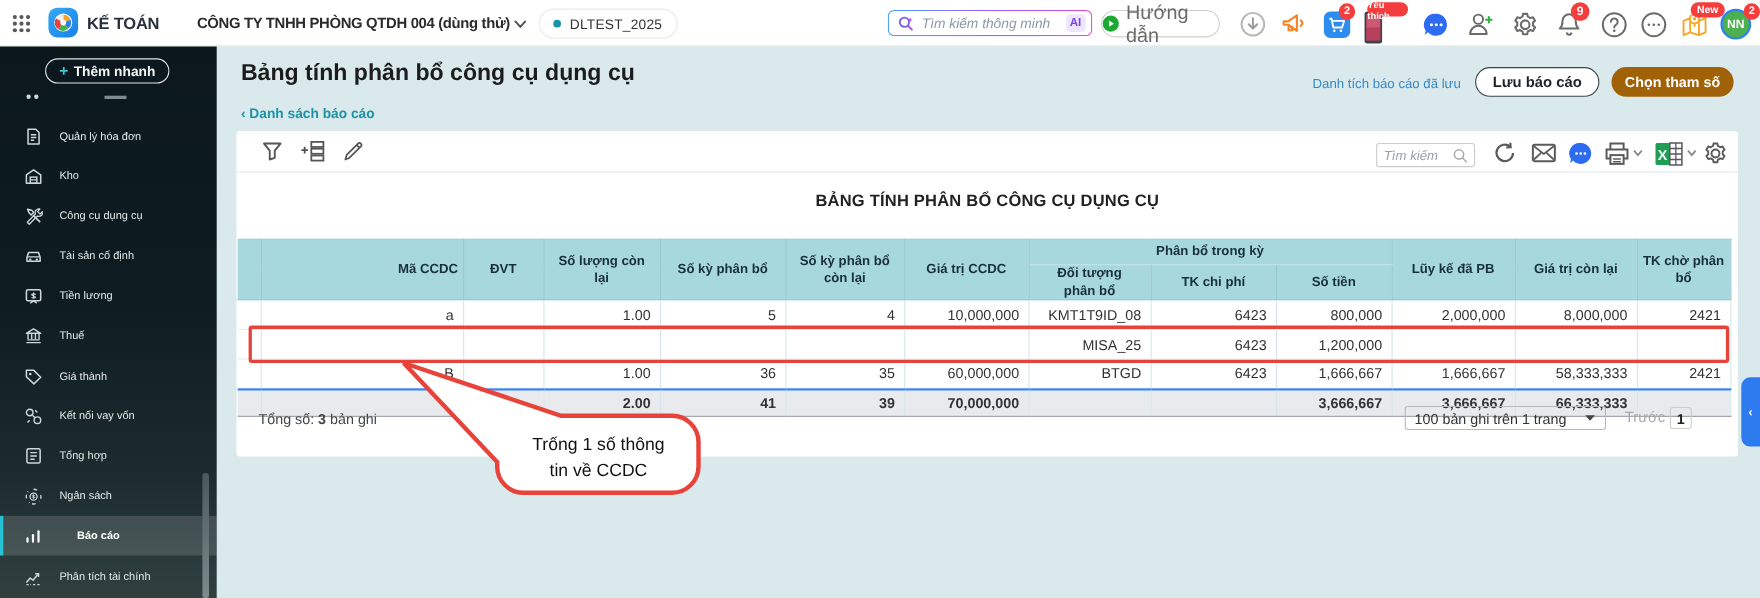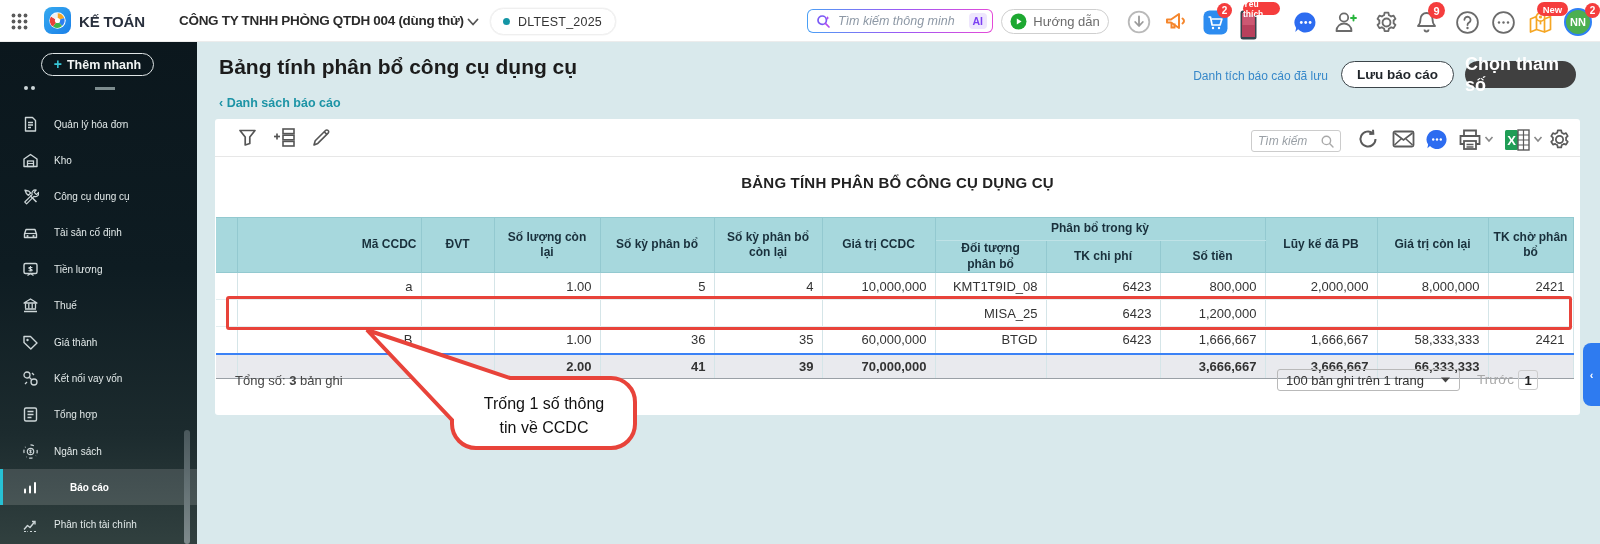--- a/index.html
+++ b/index.html
@@ -15,21 +15,21 @@
 #ketoan { position:absolute; left:79px; top:13px; font-size:15px; font-weight:bold; color:#29303d; letter-spacing:-0.2px; }
 #company { position:absolute; left:179px; top:13px; font-size:13.5px; font-weight:bold; color:#2b2b2b; letter-spacing:-0.3px; }
 #ddcaret { position:absolute; left:466px; top:15px; }
 #dbpill { position:absolute; left:490px; top:8px; height:27px; border:1px solid #efefef; border-radius:14px; background:#fff; padding:0 13px 0 12px; display:flex; align-items:center; box-shadow:0 0 0 0.5px #f3f3f3; }
 #dbpill .dot { width:7px; height:7px; border-radius:50%; background:#1395a5; margin-right:8px; }
 #dbpill .txt { font-size:12.5px; color:#343434; font-weight:500; letter-spacing:0.2px;}
 #search { position:absolute; left:807px; top:9px; width:186px; height:24px; border-radius:6px; background:linear-gradient(#fff,#fff) padding-box, linear-gradient(90deg,#4aa0f5,#9b59f5,#e44ad8) border-box; border:1.5px solid transparent; display:flex; align-items:center; padding:0 5px 0 8px; }
 #search .ph { flex:1; font-size:12.5px; font-style:italic; color:#8d98a5; margin-left:7px; }
 #search .ai { font-size:10.5px; font-weight:bold; color:#7b3ff2; background:#eee6fd; border-radius:4px; padding:2px 4px; }
 #guide { position:absolute; left:1001px; top:9px; width:108px; height:25px; border:1px solid #cfcfcf; border-radius:13px; background:#fff; display:flex; align-items:center; justify-content:center; gap:6px; }
-#guide span { font-size:13px; color:#6b6b6b; }
+#guide span { font-size:18px; color:#6b6b6b; }
 .badge { position:absolute; background:#f53d3d; color:#fff; font-weight:bold; border-radius:9px; display:flex; align-items:center; justify-content:center; z-index:5;}
 #avatar { position:absolute; left:1564px; top:8px; width:28px; height:28px; border-radius:50%; background:#4caf50; border:2px solid #2f80f5; color:#fff; font-size:11px; font-weight:bold; display:flex; align-items:center; justify-content:center; }
 
 
 #sidebar { position:absolute; left:0; top:42px; width:197px; height:502px; background:linear-gradient(180deg,#0b171d 0%, #0e1c22 45%, #1c2b2e 78%, #31403f 100%); overflow:hidden; z-index:20;}
 #quickadd { position:absolute; left:41px; top:11px; width:113px; height:23px; border:1.5px solid #dfe5e6; border-radius:13px; display:flex; align-items:center; justify-content:center; gap:5px; }
 #quickadd .plus { color:#38c7d8; font-size:14px; font-weight:bold; line-height:1; margin-top:-1px;}
 #quickadd .t { color:#f2f5f5; font-size:12.5px; font-weight:bold; }
 .mitem { position:absolute; left:0; width:197px; height:36px; display:flex; align-items:center; }
 .mitem .mi { width:17px; height:17px; margin-left:22px; flex:none; }
@@ -38,21 +38,21 @@
 .mitem.active .mi { margin-left:19px; }
 .mitem.active .mt { font-weight:bold; color:#fff; }
 #sbscroll { position:absolute; left:184px; top:388px; width:6px; height:114px; background:linear-gradient(180deg,#4a585c,#7e8a8c); border-radius:3px; }
 
 
 #pghead { position:absolute; left:197px; top:42px; width:1403px; height:77px; }
 #pgtitle { position:absolute; left:22px; top:13px; font-size:21px; font-weight:bold; color:#1c1c1c; }
 #crumb { position:absolute; left:22px; top:54px; font-size:12.5px; color:#1d94a6; font-weight:bold;}
 #savedlink { position:absolute; right:272px; top:27px; white-space:nowrap; font-size:12px; color:#3788c9; }
 #savebtn { position:absolute; left:1144px; top:19px; width:113px; height:27px; border:1.5px solid #3b4449; border-radius:14px; background:#fff; font-size:13.5px; font-weight:bold; color:#1f2429; display:flex; align-items:center; justify-content:center; }
-#parambtn { position:absolute; left:1268px; top:19px; width:111px; height:27px; border-radius:14px; background:#404040; font-size:18px; font-weight:bold; color:#fff; display:flex; align-items:center; justify-content:center; }
+#parambtn { position:absolute; left:1268px; top:19px; width:111px; height:27px; border-radius:14px; background:#a16207; font-size:13px; font-weight:bold; color:#fff; display:flex; align-items:center; justify-content:center;text-align:right; }
 
 
 #card { position:absolute; left:215px; top:119px; width:1365px; height:296px; background:#fff; border-radius:3px; }
 #cardbar { position:absolute; left:0; top:0; width:1365px; height:38px; border-bottom:1px solid #e7e7e7; }
 #rpttitle { position:absolute; left:0; top:55px; width:1365px; text-align:center; font-size:15px; font-weight:bold; color:#222; letter-spacing:0.2px;}
 #rptsub { position:absolute; left:0; top:73px; width:1365px; text-align:center; font-size:12px; font-weight:bold; font-style:italic; color:#333; }
 #tsearch { position:absolute; left:1036px; top:11px; width:90px; height:22px; border:1px solid #ccc; border-radius:3px; display:flex; align-items:center; padding:0 6px; }
 #tsearch .ph { flex:1; font-size:12px; font-style:italic; color:#9aa0a6; }
 
 

